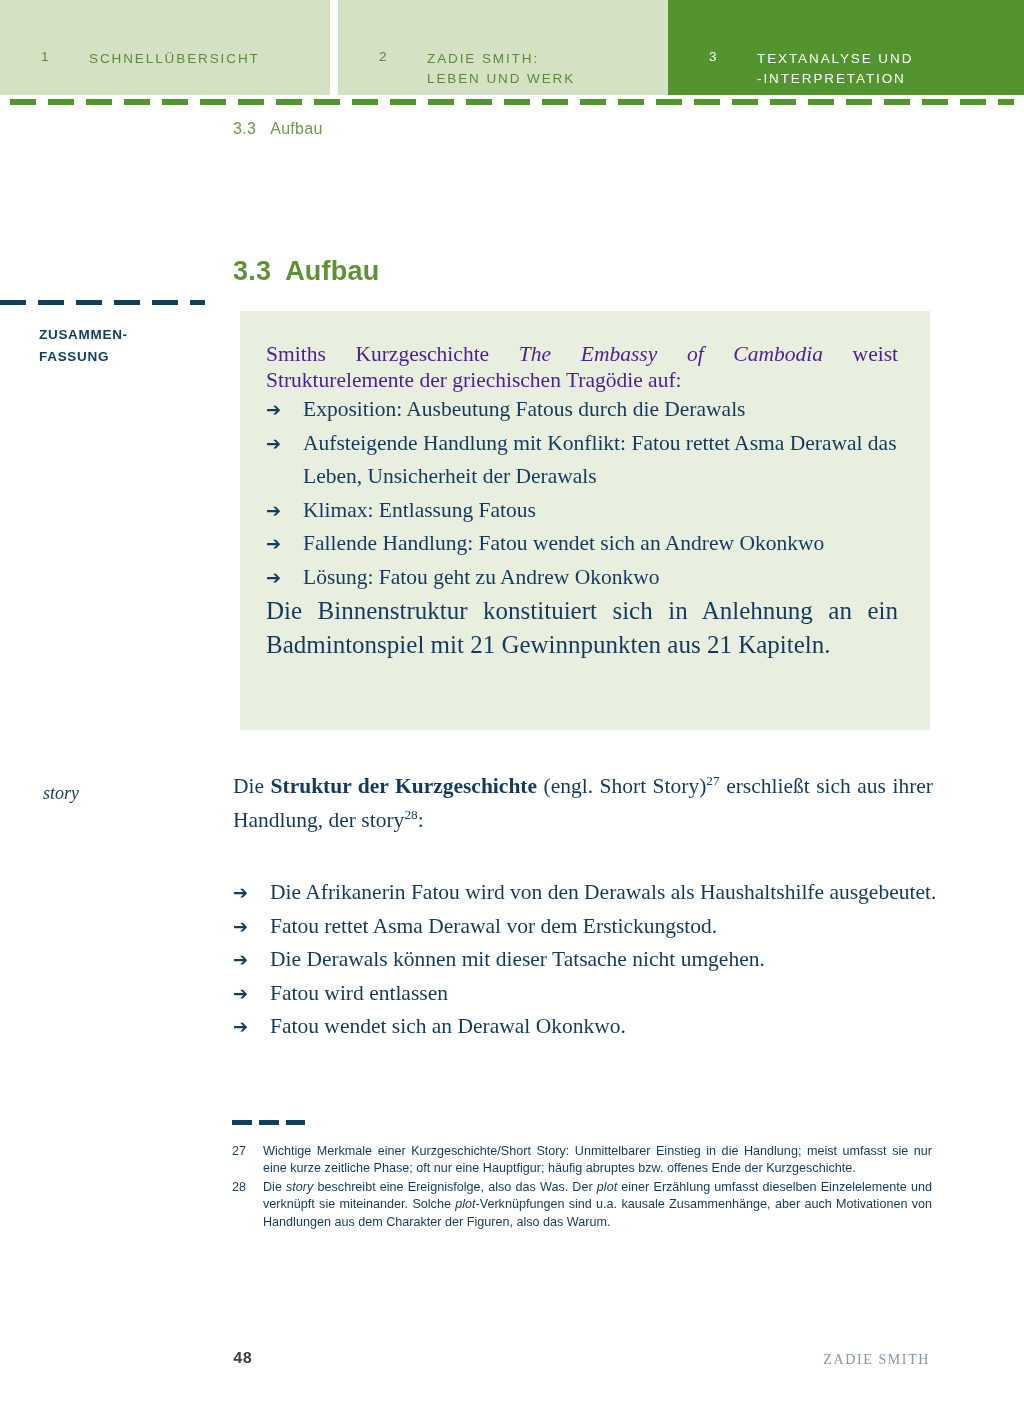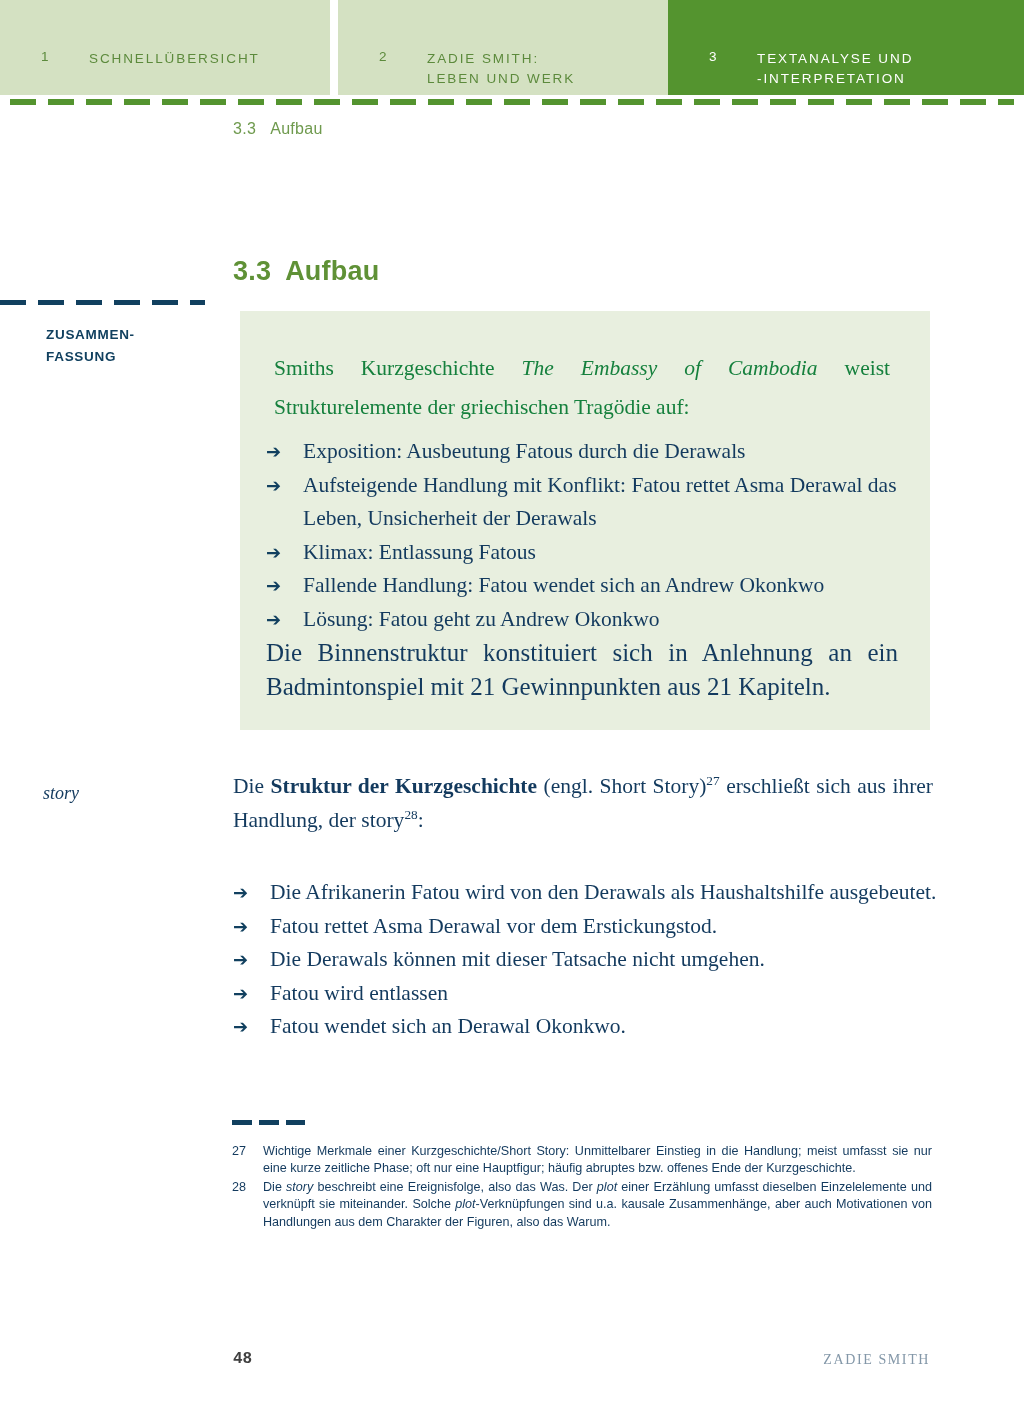--- a/index.html
+++ b/index.html
@@ -100,21 +100,21 @@
     left: 0px; top: 300px;
     width: 205px; height: 5px;
     background-image: repeating-linear-gradient(
       to right,
       #11405f 0px, #11405f 26px,
       rgba(255,255,255,0) 26px, rgba(255,255,255,0) 38px
     );
   }
   .margin-note-sans {
     position: absolute;
-    left: 46px; top: 324px;
+    left: 39px; top: 324px;
     width: 180px;
     font-family: "Liberation Sans", "DejaVu Sans", sans-serif;
     font-size: 13.5px;
     font-weight: 600;
     color: #11405f;
     line-height: 22px;
     letter-spacing: 0.7px;
     white-space: pre-line;
   }
   .margin-note-italic {
@@ -130,24 +130,24 @@
   .summary-box {
     position: absolute;
     left: 240px; top: 311px;
     width: 690px; height: 419px;
     background: #e8efdf;
     box-sizing: border-box;
     padding: 30px 32px 0 26px;
   }
   .summary-lead {
     font-size: 21.5px;
-    line-height: 39px;
+    line-height: 26px;
     text-align: justify;
-    color: #15803d;
-    margin: 8px;
+    color: #4c1d95;
+    margin: 0;
   }
   .summary-lead .ital { font-style: italic; }
   .sum-list {
     list-style: none;
     margin: 0;
     padding: 0;
   }
   .sum-list li {
     position: relative;
     font-size: 21.5px;

